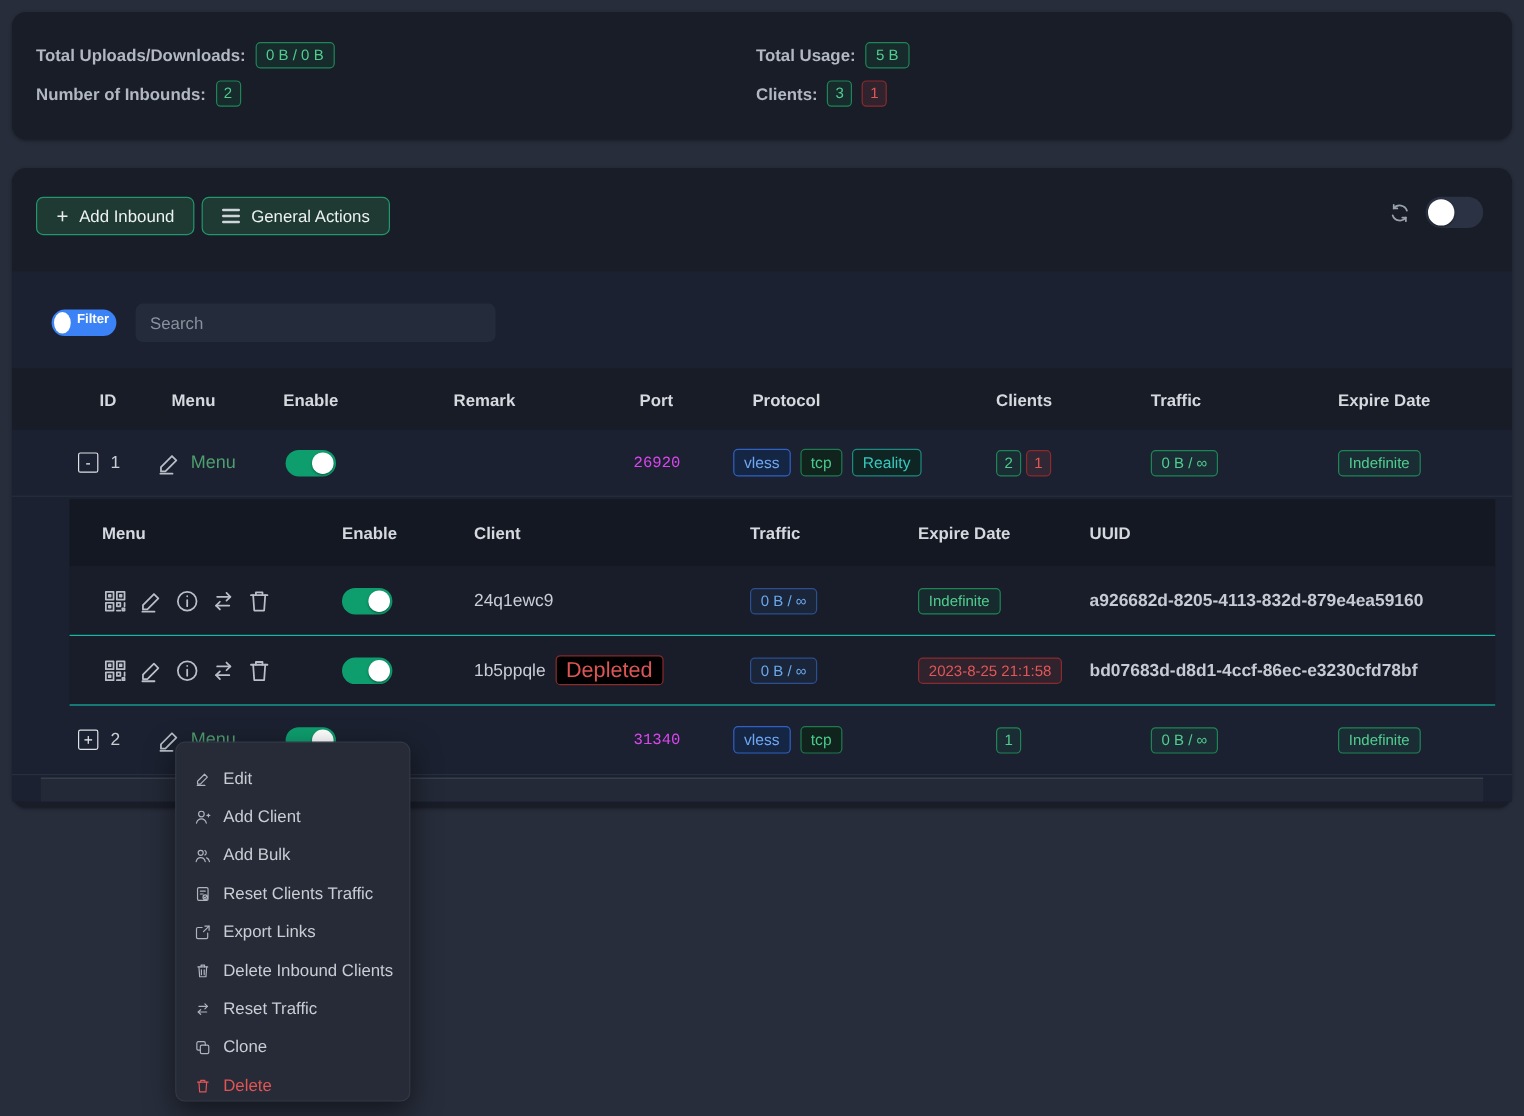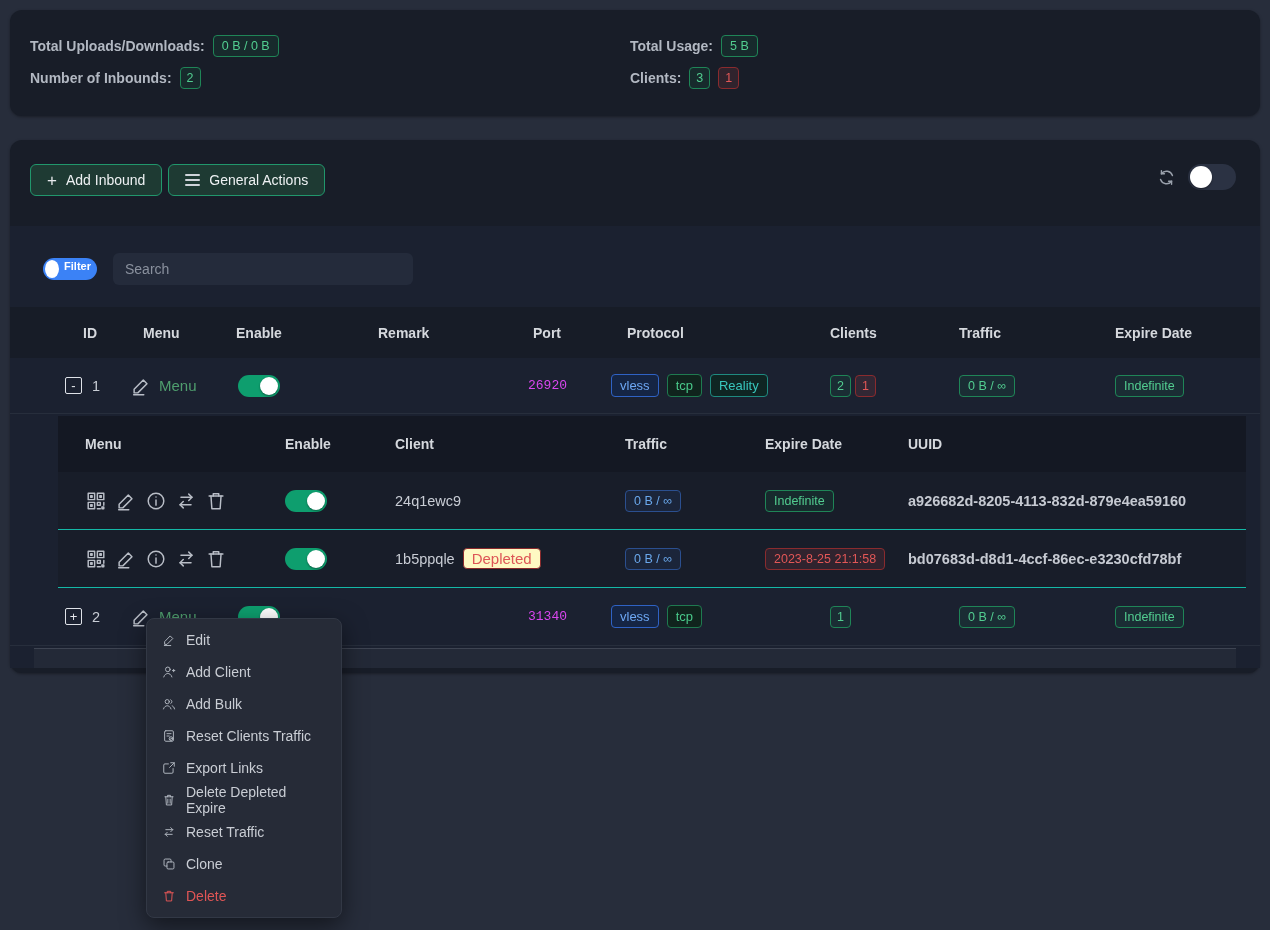--- a/index.html
+++ b/index.html
@@ -90,31 +90,31 @@
   .ngrid { display:grid; grid-template-columns:227px 110px 230px 140px 143px 1fr; align-items:center; }
   .nhead { height:56px; background:#141823; }
   .nhead > div { font-size:14px; font-weight:700; color:#d5d8dd; }
   .nhead > div:first-child { padding-left:27px; }
   .nrow { height:58px; background:#181d29; border-bottom:1px solid #14b8a6; }
   .n-menu { display:flex; align-items:center; gap:8px; padding-left:27px; }
   .icn { width:22px; height:22px; cursor:pointer; }
   .icn path, .icn rect, .icn circle, .icn line, .icn polyline
        { stroke:#b9bec7; fill:none; stroke-width:1.6; stroke-linecap:round; stroke-linejoin:round; }
   .client-name { font-size:14.5px; color:#c9cdd5; display:flex; align-items:center; gap:8px; }
-  .depleted { padding:1px 8px; border-radius:4px; font-size:15px; color:#dd5656;
-              border:1px solid #8a2a2c; background:#fef9c3; }
+  .depleted { padding:1px 8px; border-radius:4px; font-size:18px; color:#dd5656;
+              border:1px solid #8a2a2c; background:#000000; }
   .uuid { font-size:14.5px; color:#c6cad2;font-weight:bold; }
 
   .footer-strip { margin:2px 24px 0; height:20px; background:#232937; border-top:1px solid #3e4452; }
 
   
   .context-menu { position:absolute; left:146px; top:618px; width:196px; padding:5px 0;
                   background:#262b37; border:1px solid #323845; border-radius:8px;
                   box-shadow:0 8px 24px rgba(0,0,0,.5); z-index:10; }
-  .menu-item { height:32px; display:flex; align-items:center; gap:10px; padding:0 12px 0 15px;
+  .menu-item { height:32px; display:flex; align-items:flex-end; gap:10px; padding:0 12px 0 15px;
                font-size:14px; color:#c9cdd4; cursor:pointer; }
   .menu-item .micn { width:14px; height:14px; flex:0 0 14px; }
   .micn path, .micn rect, .micn circle, .micn line, .micn polyline
        { stroke:#aeb4bd; fill:none; stroke-width:1.7; stroke-linecap:round; stroke-linejoin:round; }
   .menu-item.danger { color:#e05555; }
   .menu-item.danger .micn path, .menu-item.danger .micn rect, .menu-item.danger .micn line
        { stroke:#e05555; }
 
   .refresh-icn { width:19px; height:19px; cursor:pointer; }
   .refresh-icn path { stroke:#9aa1ac; fill:none; stroke-width:1.8; stroke-linecap:round; }
@@ -411,21 +411,21 @@
     <span>Export Links</span>
   </div>
   <div class="menu-item">
     <svg class="micn" viewBox="0 0 24 24">
       <path d="M5 6.5h14"></path>
         <path d="M9.5 6.5V4h5v2.5"></path>
         <path d="M6.5 6.5l1 14h9l1-14"></path>
       <path d="M10 10.5v7"></path>
         <path d="M14 10.5v7"></path>
     </svg>
-    <span>Delete Depleted Expire</span>
+    <span>Delete Inbound Clients</span>
   </div>
   <div class="menu-item">
     <svg class="micn" viewBox="0 0 24 24">
       <path d="M6.5 8h12"></path>
         <polyline points="15,4.5 18.5,8 15,11.5"></polyline>
       <path d="M17.5 16h-12"></path>
         <polyline points="9,12.5 5.5,16 9,19.5"></polyline>
     </svg>
     <span>Reset Traffic</span>
   </div>

